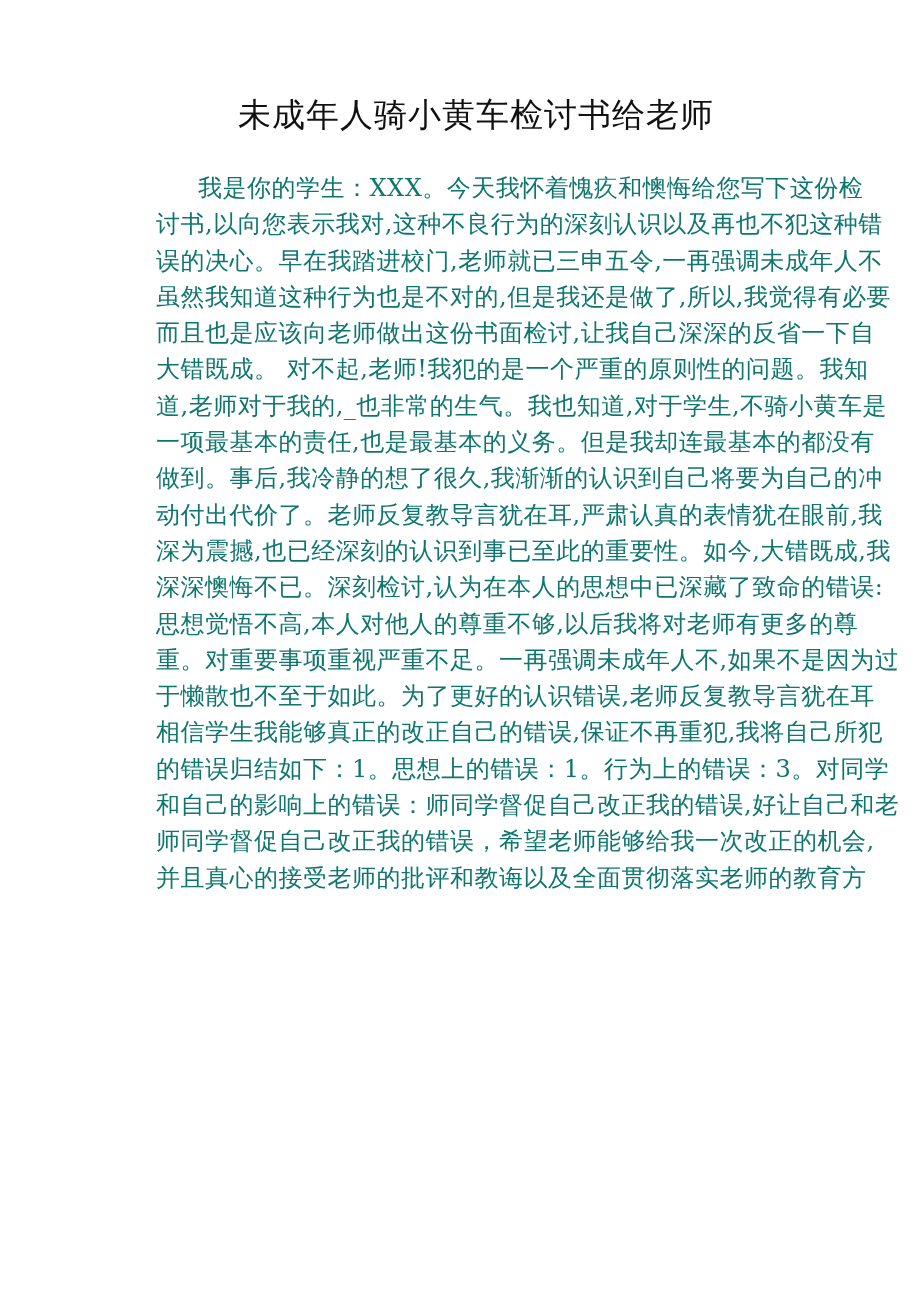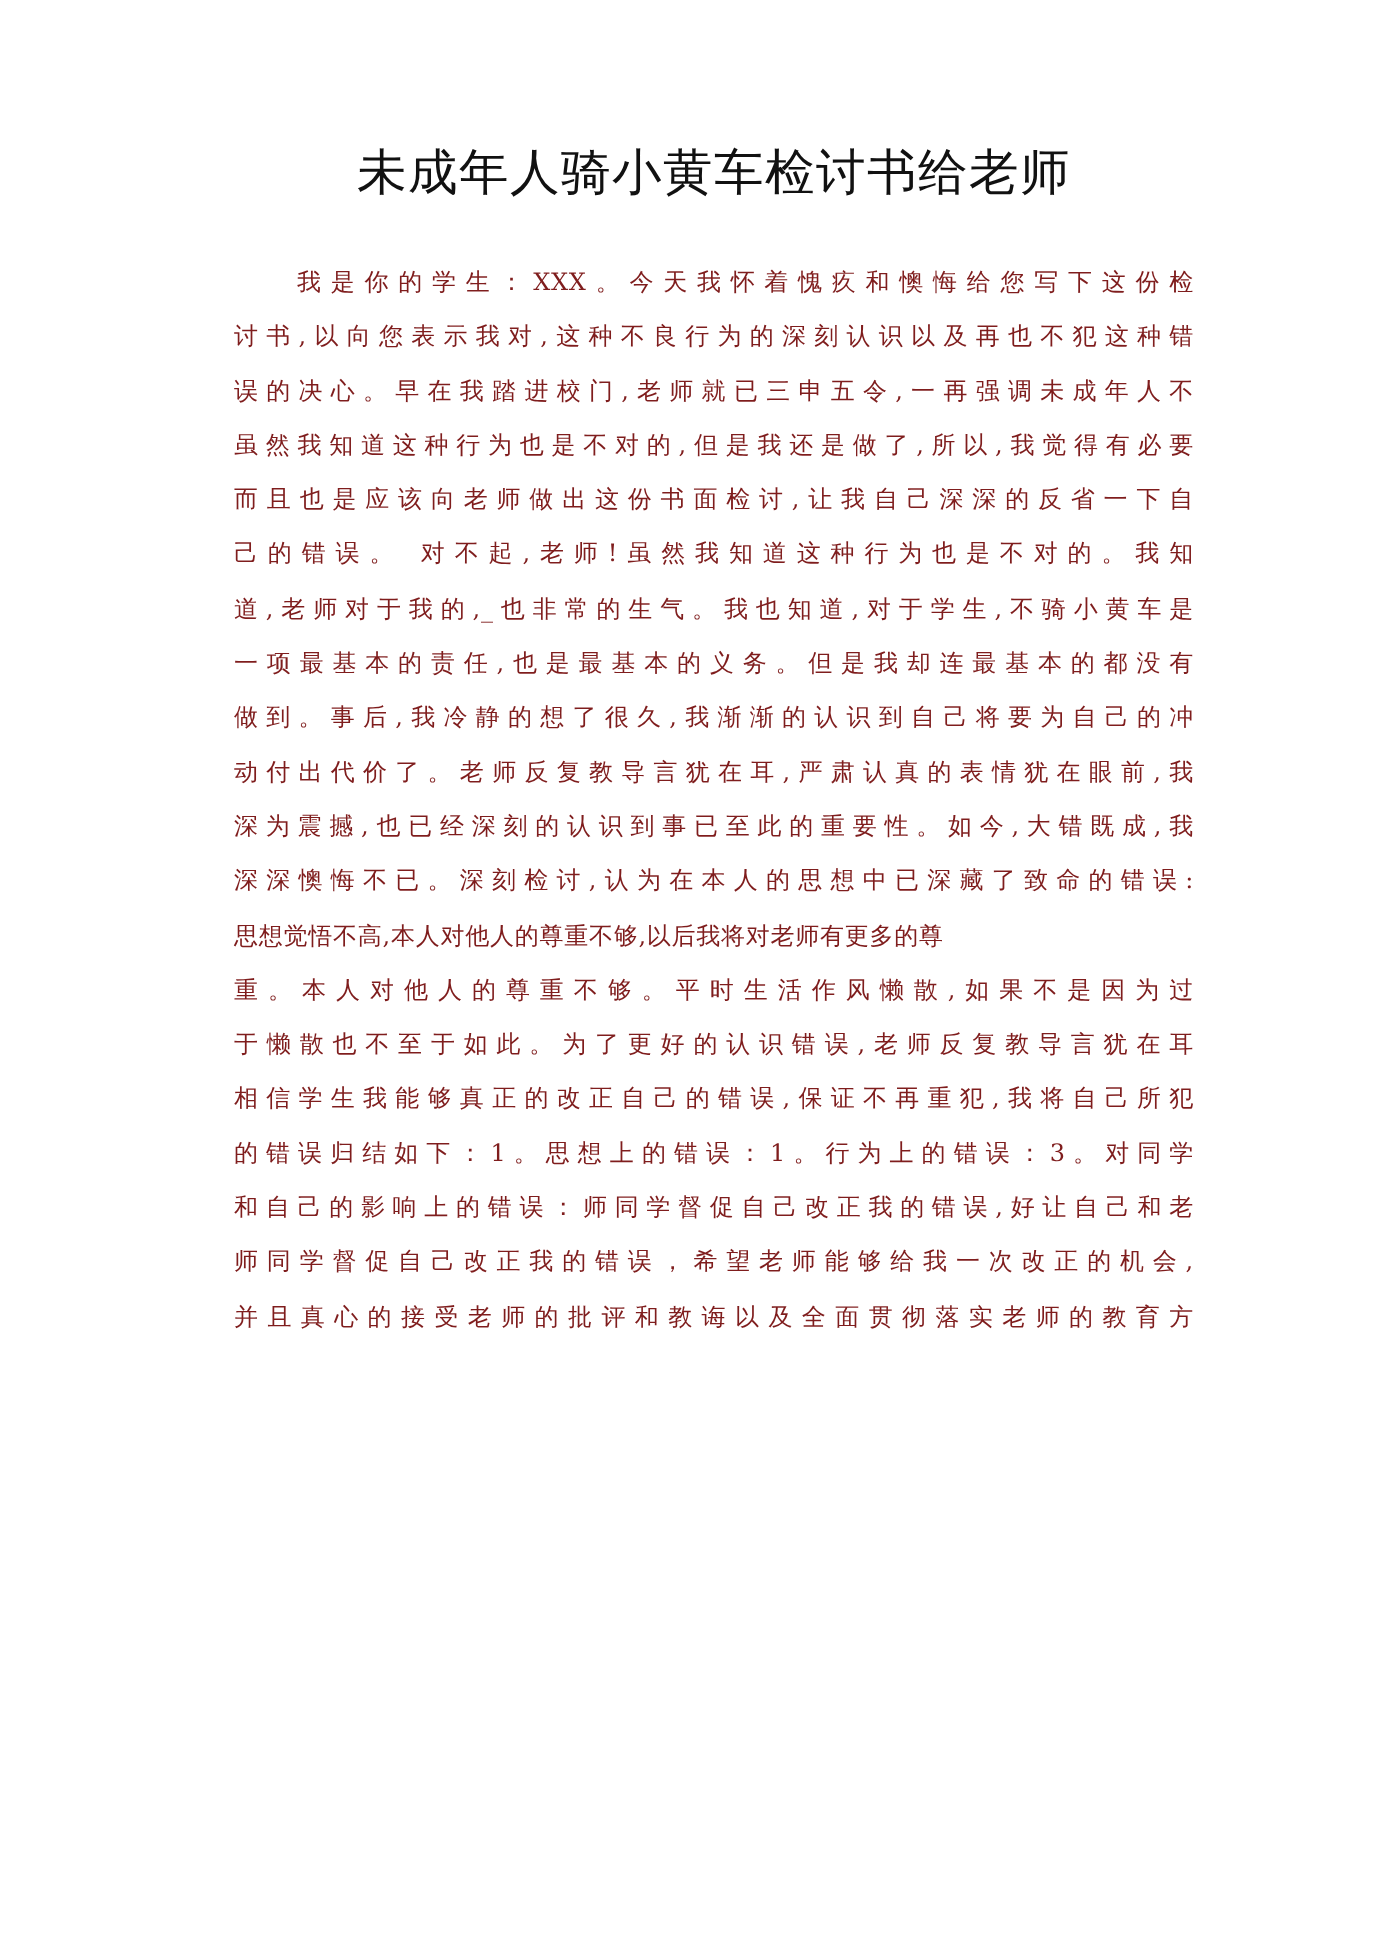--- a/index.html
+++ b/index.html
@@ -35,22 +35,22 @@
       color: #111111;
       margin: 0;
       line-height: 50px;
     }
     .body-text {
       position: absolute;
       top: 170px;
       left: 140px;
       width: 640px;
       font-family: "DejaVu Serif", serif;
-      font-size: 16px;
-      color: #7f1d1d;
+      font-size: 24px;
+      color: #0f766e;
       margin: 0;
     }
     .line {
       display: block;
       height: 36.3px;
       line-height: 36.3px;
       white-space: nowrap;
       text-align: justify;
       text-align-last: justify;
       letter-spacing: 0.5px;
@@ -67,29 +67,29 @@
 
 <div class="page">
   <h1 class="title">未成年人骑小黄车检讨书给老师</h1>
 
   <div class="body-text">
     <span class="line indent">我是你的学生：XXX。今天我怀着愧疚和懊悔给您写下这份检</span>
     <span class="line">讨书,以向您表示我对,这种不良行为的深刻认识以及再也不犯这种错</span>
     <span class="line">误的决心。早在我踏进校门,老师就已三申五令,一再强调未成年人不</span>
     <span class="line">虽然我知道这种行为也是不对的,但是我还是做了,所以,我觉得有必要</span>
     <span class="line">而且也是应该向老师做出这份书面检讨,让我自己深深的反省一下自</span>
-    <span class="line">己的错误。 对不起,老师!虽然我知道这种行为也是不对的。我知</span>
+    <span class="line">大错既成。 对不起,老师!我犯的是一个严重的原则性的问题。我知</span>
     <span class="line">道,老师对于我的,_也非常的生气。我也知道,对于学生,不骑小黄车是</span>
     <span class="line">一项最基本的责任,也是最基本的义务。但是我却连最基本的都没有</span>
     <span class="line">做到。事后,我冷静的想了很久,我渐渐的认识到自己将要为自己的冲</span>
     <span class="line">动付出代价了。老师反复教导言犹在耳,严肃认真的表情犹在眼前,我</span>
     <span class="line">深为震撼,也已经深刻的认识到事已至此的重要性。如今,大错既成,我</span>
     <span class="line">深深懊悔不已。深刻检讨,认为在本人的思想中已深藏了致命的错误:</span>
     <span class="line last-short">思想觉悟不高,本人对他人的尊重不够,以后我将对老师有更多的尊</span>
-    <span class="line">重。本人对他人的尊重不够。平时生活作风懒散,如果不是因为过</span>
+    <span class="line">重。对重要事项重视严重不足。一再强调未成年人不,如果不是因为过</span>
     <span class="line">于懒散也不至于如此。为了更好的认识错误,老师反复教导言犹在耳</span>
     <span class="line">相信学生我能够真正的改正自己的错误,保证不再重犯,我将自己所犯</span>
     <span class="line">的错误归结如下：1。思想上的错误：1。行为上的错误：3。对同学</span>
     <span class="line">和自己的影响上的错误：师同学督促自己改正我的错误,好让自己和老</span>
     <span class="line">师同学督促自己改正我的错误，希望老师能够给我一次改正的机会,</span>
     <span class="line">并且真心的接受老师的批评和教诲以及全面贯彻落实老师的教育方</span>
   </div>
 </div>
 
 </body></html>

